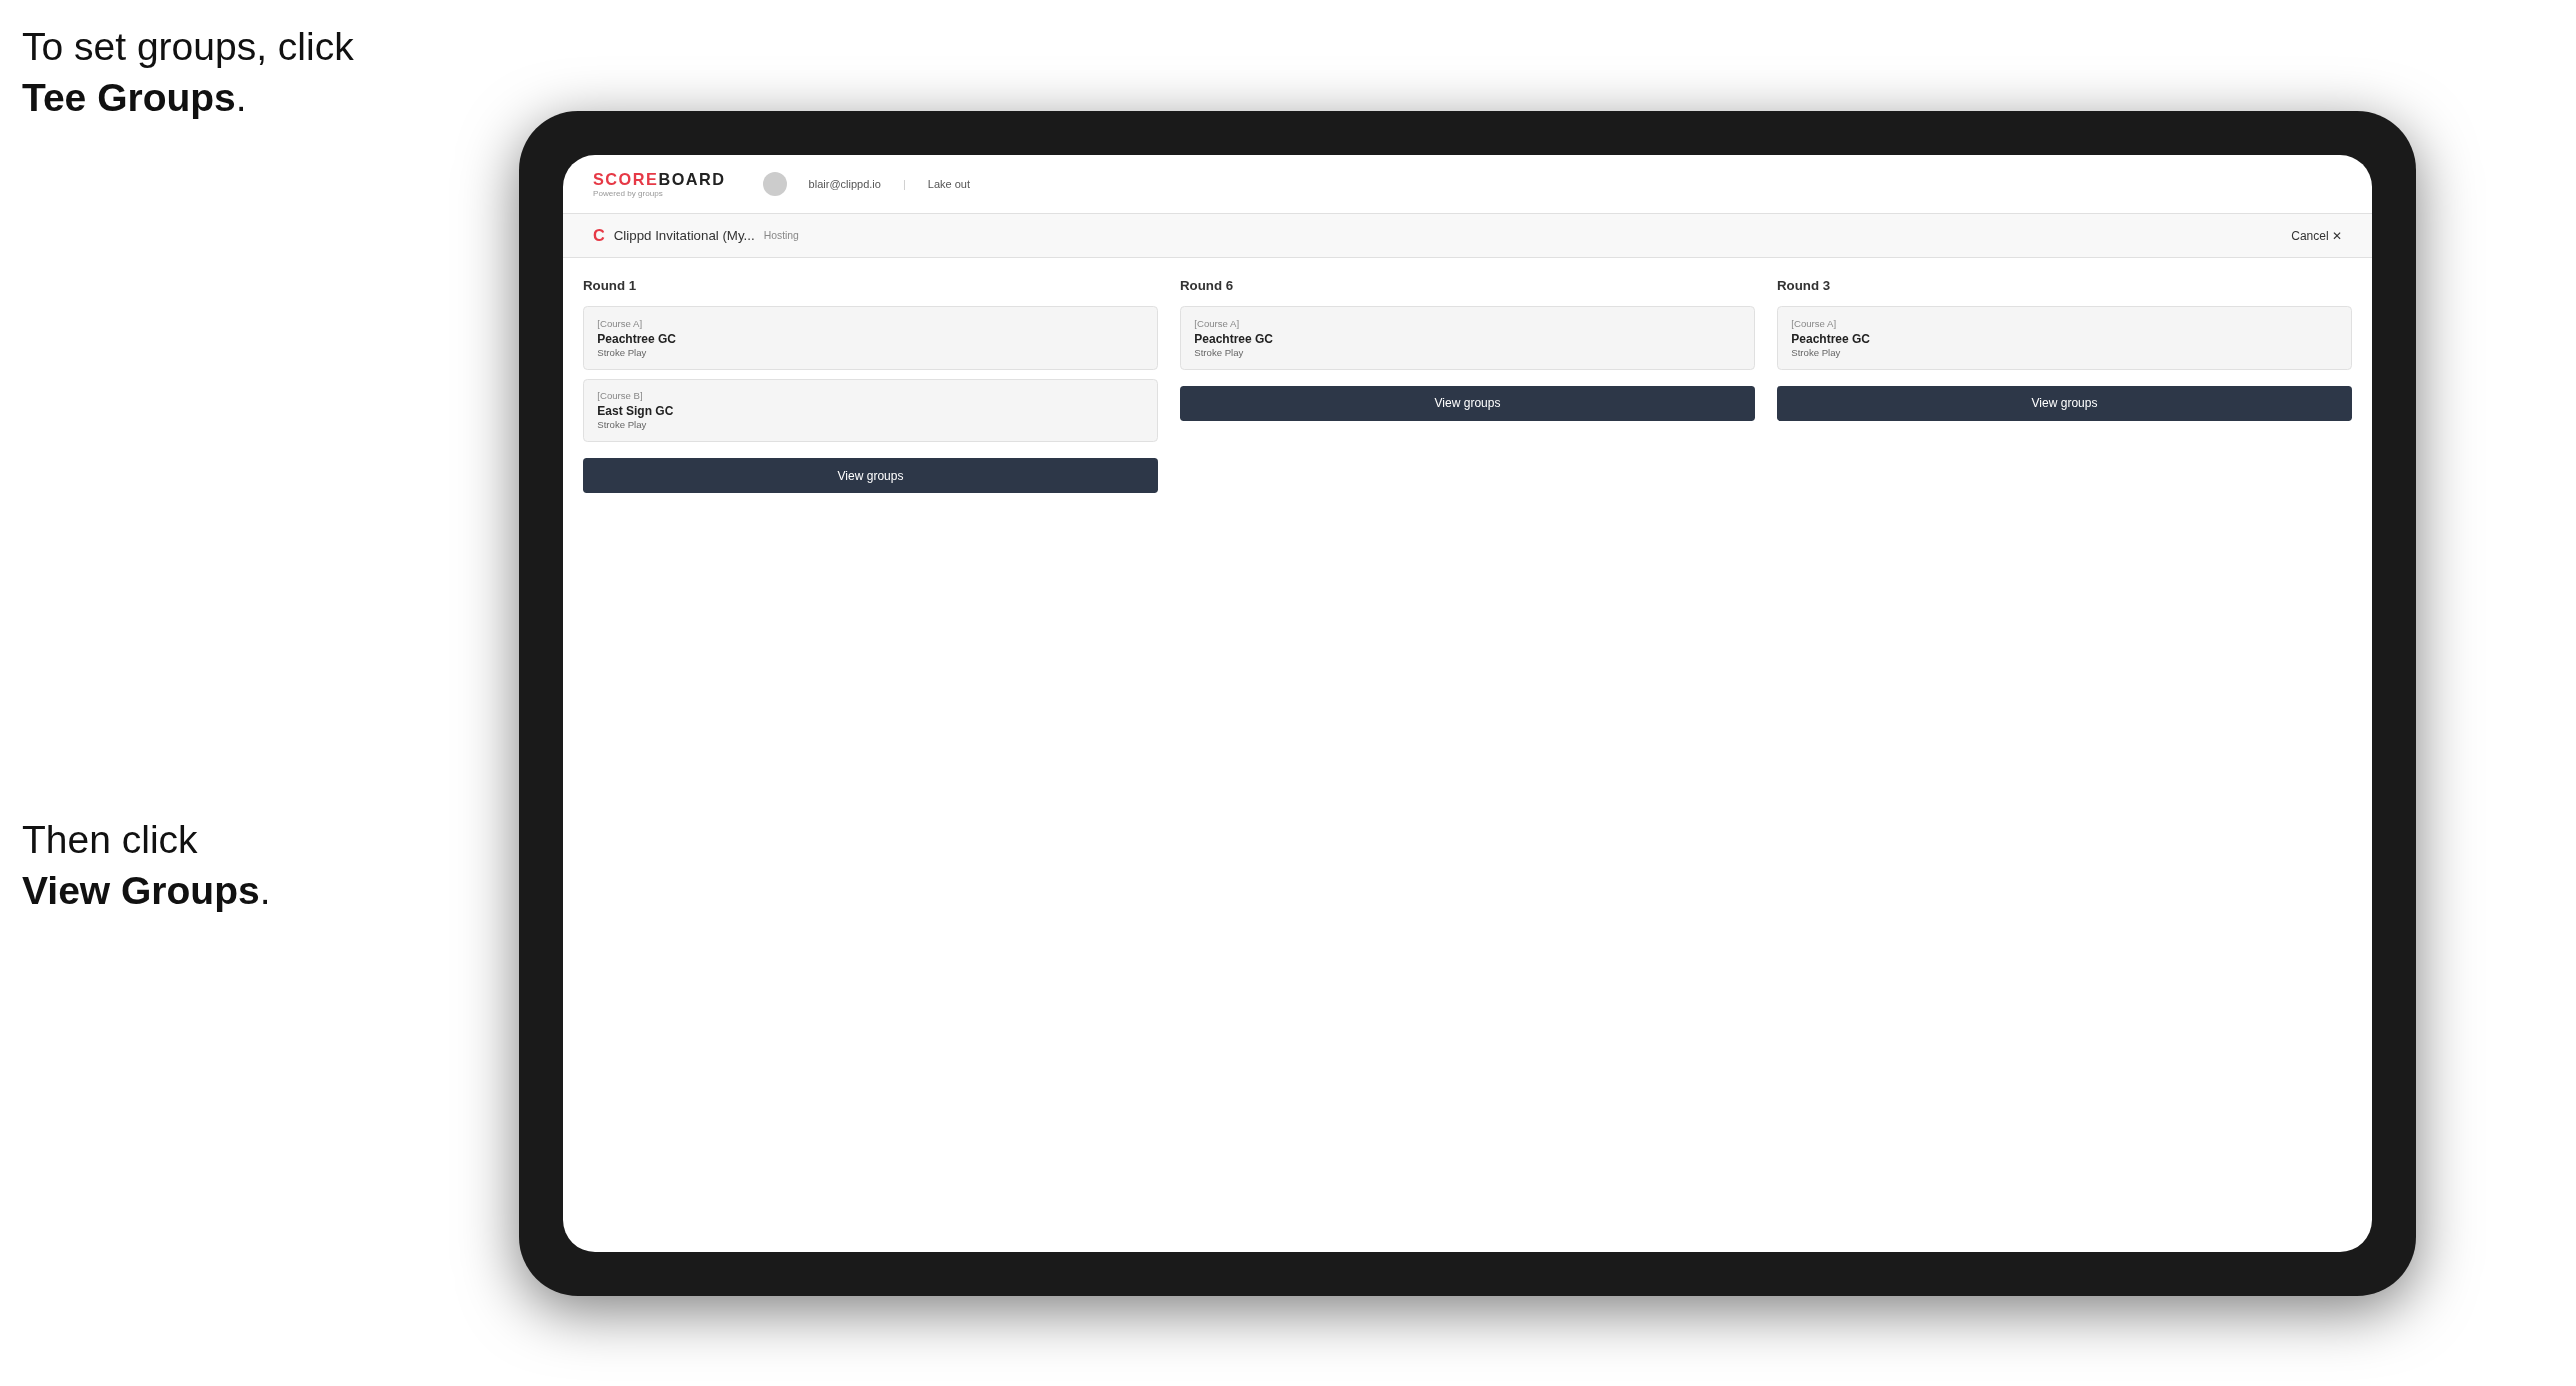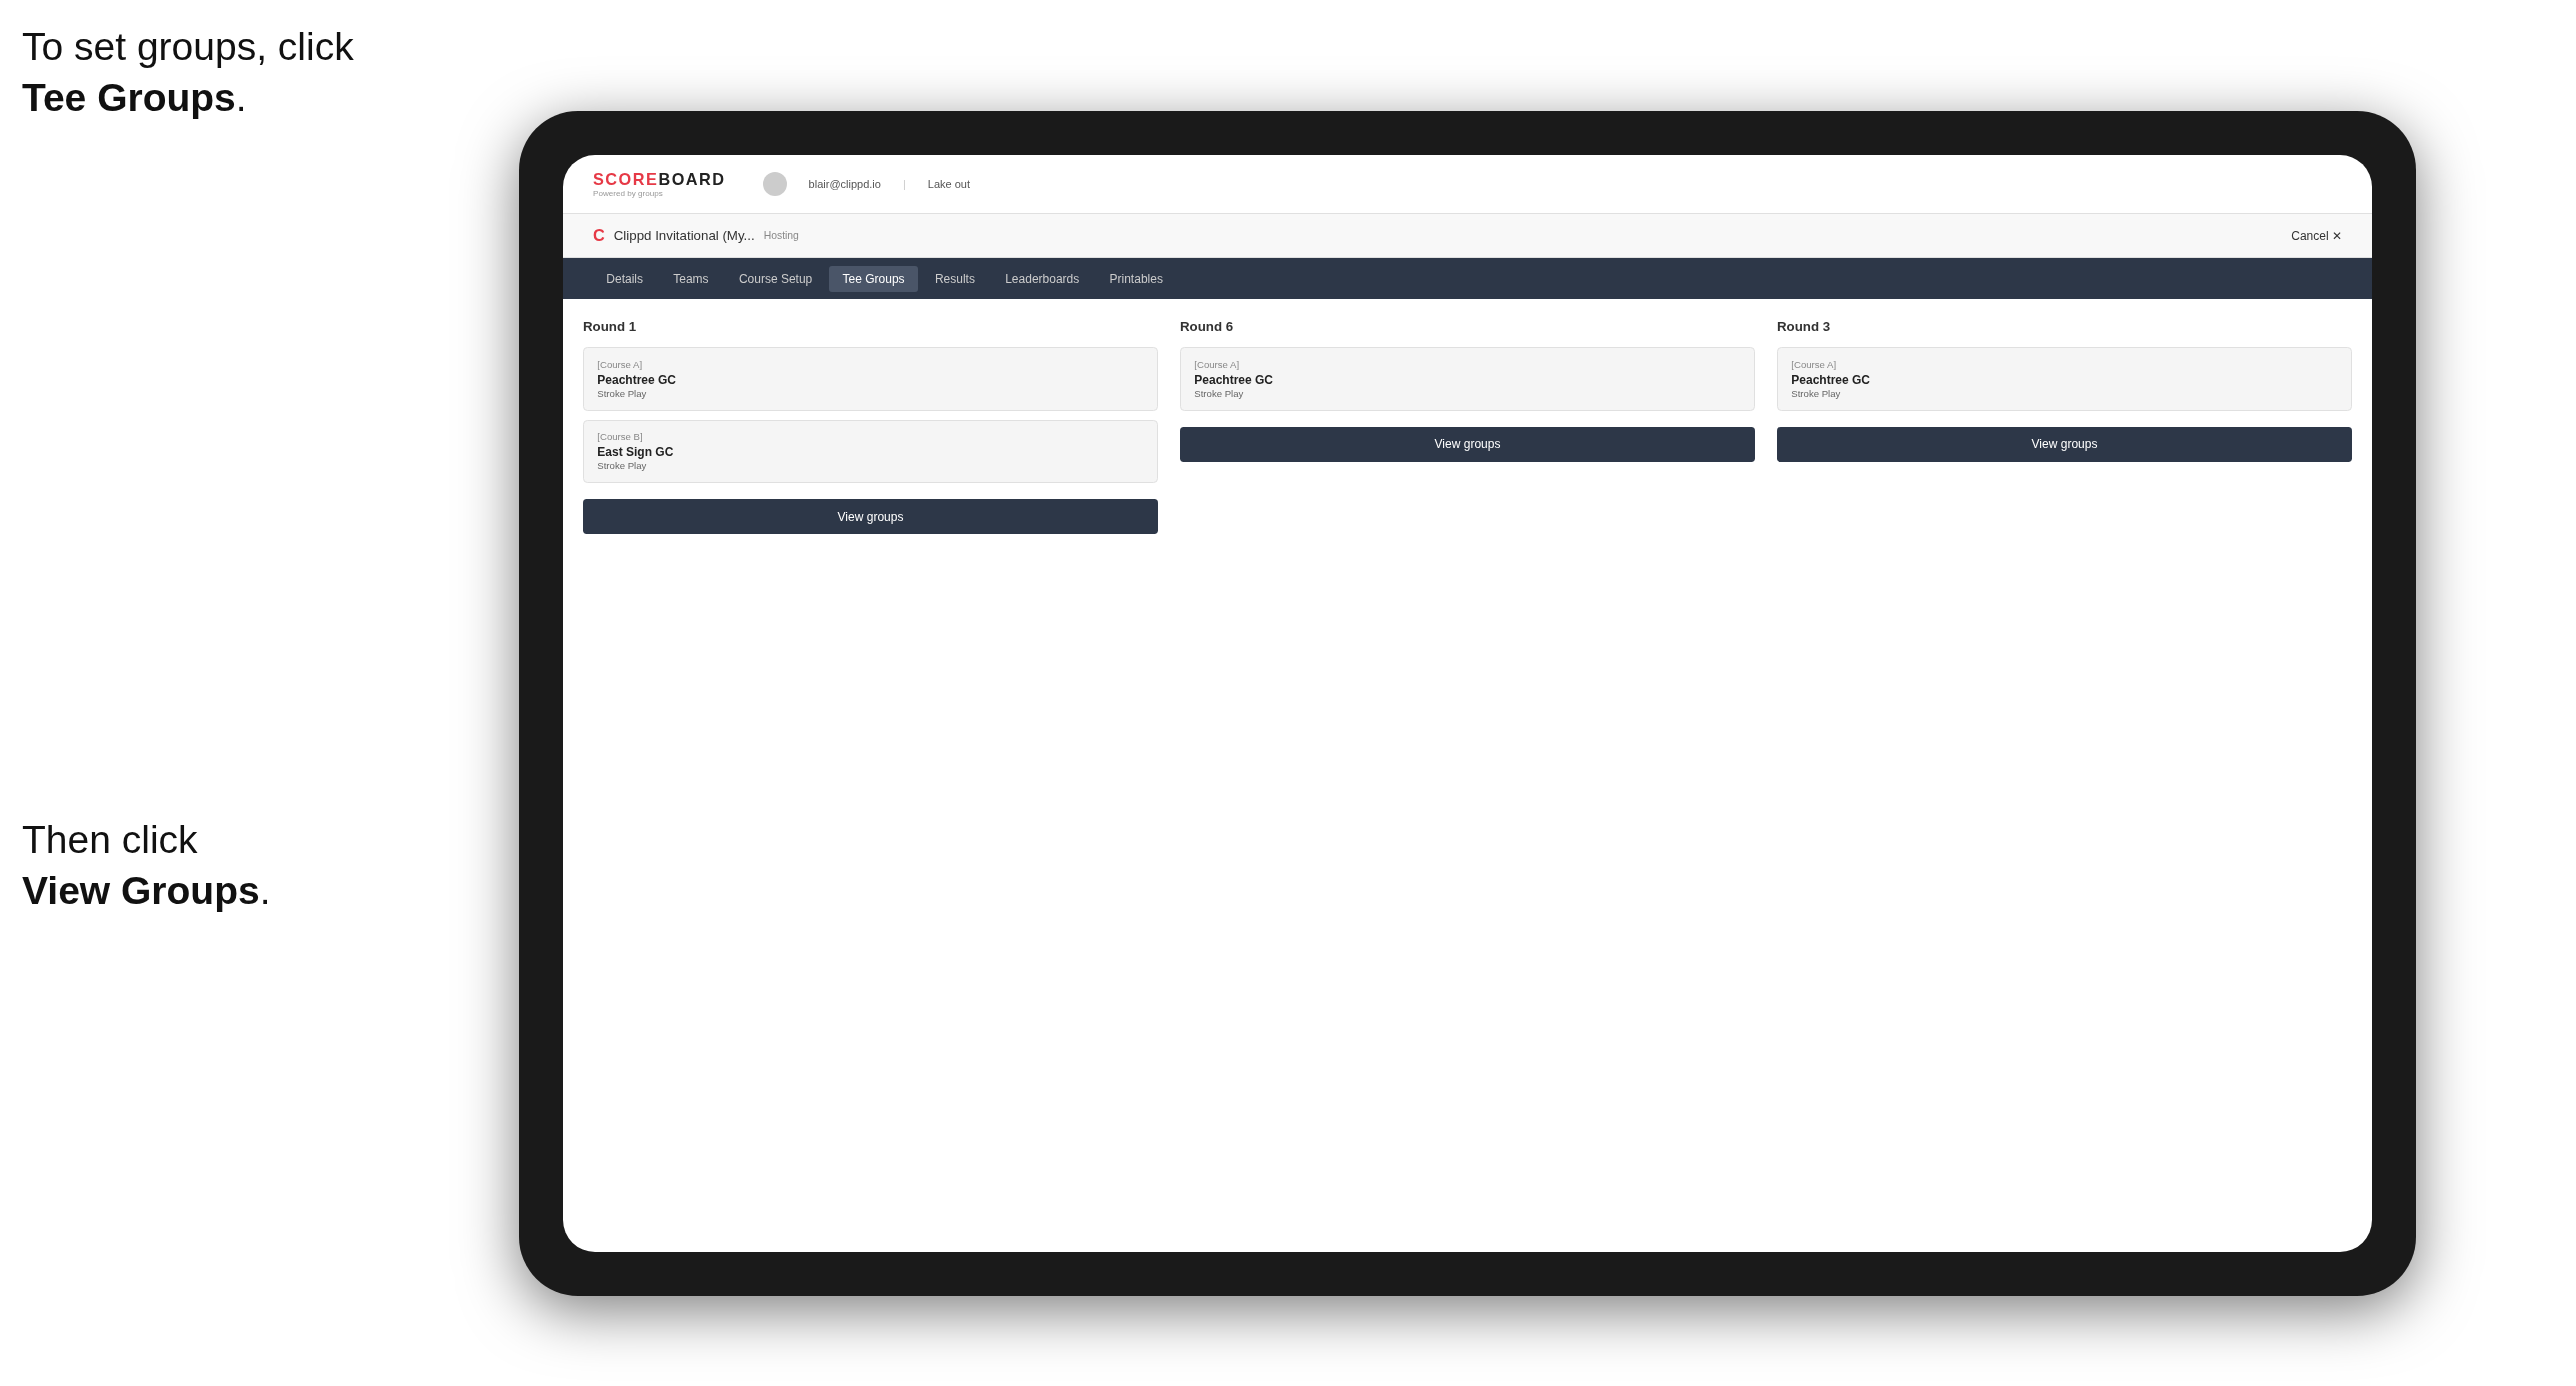--- a/index.html
+++ b/index.html
@@ -285,29 +285,20 @@
 
     <div class="tournament-bar">
       <div class="tournament-name">
         <span class="tourney-c">C</span>
         <span>Clippd Invitational (My...</span>
         <span class="hosting-badge">Hosting</span>
       </div>
       <span class="cancel-btn">Cancel ✕</span>
     </div>
 
-    <div class="tab-bar">
-      <span class="tab-item">Details</span>
-      <span class="tab-item">Teams</span>
-      <span class="tab-item">Course Setup</span>
-      <span class="tab-item active">Tee Groups</span>
-      <span class="tab-item">Results</span>
-      <span class="tab-item">Leaderboards</span>
-      <span class="tab-item">Printables</span>
-    </div>
 
     <div class="main-content">
       <div class="rounds-container">
 
         <div class="round-column">
           <div class="round-title">Round 1</div>
           <div class="course-card">
             <div class="course-label">[Course A]</div>
             <div class="course-name">Peachtree GC</div>
             <div class="course-format">Stroke Play</div>

